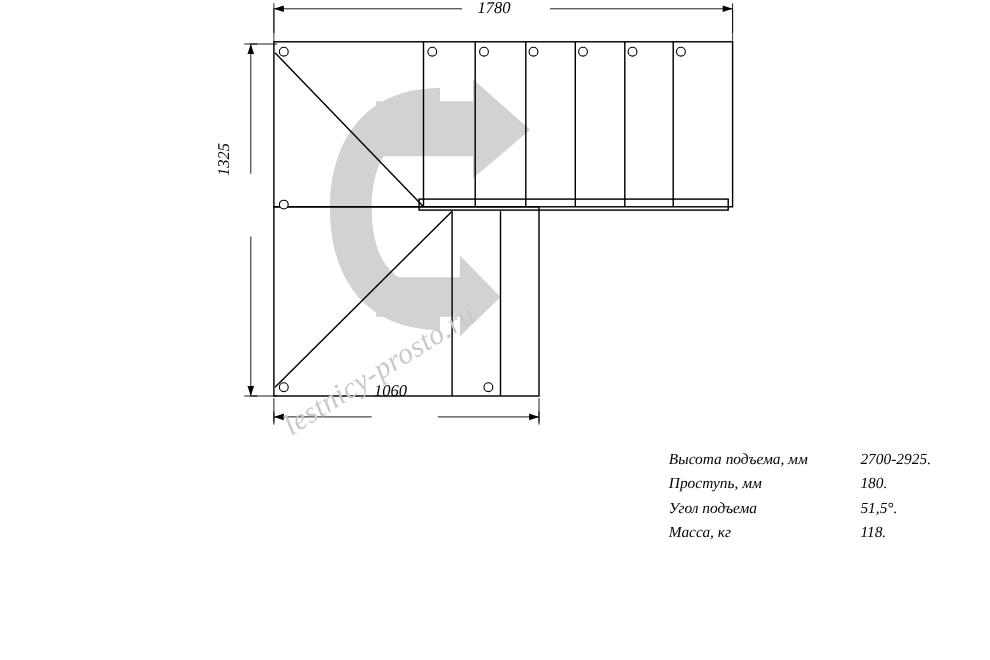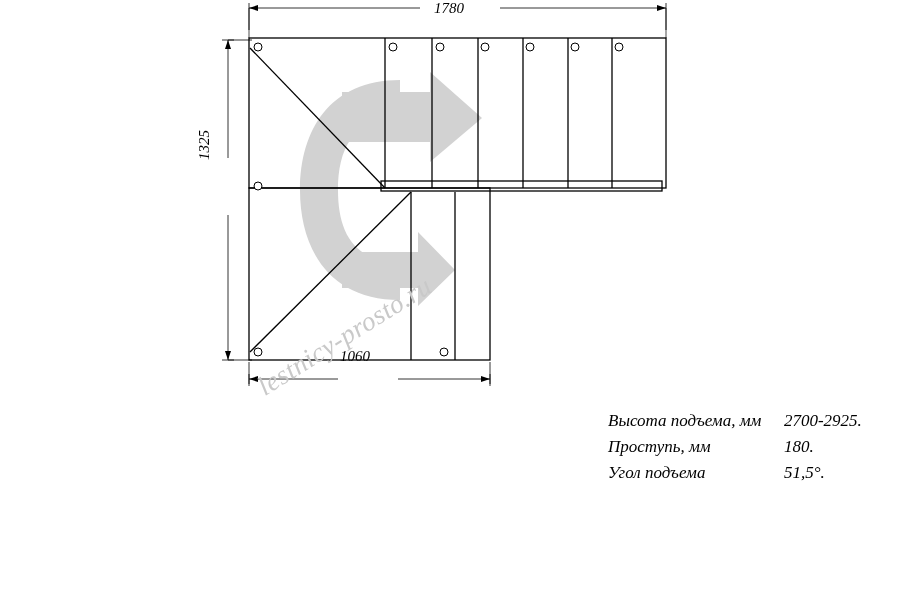--- a/index.html
+++ b/index.html
@@ -56,21 +56,21 @@
     top: 408px;
     width: 260px;
   }
   #spec-table table {
     border-collapse: collapse;
     width: 100%;
   }
   #spec-table td {
     font-family: "Liberation Serif", serif;
     font-style: italic;
-    font-size: 17px;
+    font-size: 14px;
     padding: 1px 0;
     line-height: 1.42;
     white-space: nowrap;
   }
   #spec-table td.spec-name {
     text-align: left;
   }
   #spec-table td.spec-value {
     text-align: left;
     padding-left: 12px;
@@ -197,17 +197,21 @@
           <td class="spec-value">2700-2925.</td>
         </tr>
         <tr>
           <td class="spec-name">Проступь, мм</td>
           <td class="spec-value">180.</td>
         </tr>
         <tr>
           <td class="spec-name">Угол подъема</td>
           <td class="spec-value">51,5°.</td>
         </tr>
+        <tr>
+          <td class="spec-name">Масса, кг</td>
+          <td class="spec-value">118.</td>
+        </tr>
       </tbody>
     </table>
   </div>
 
 </div>
 
 </body></html>

